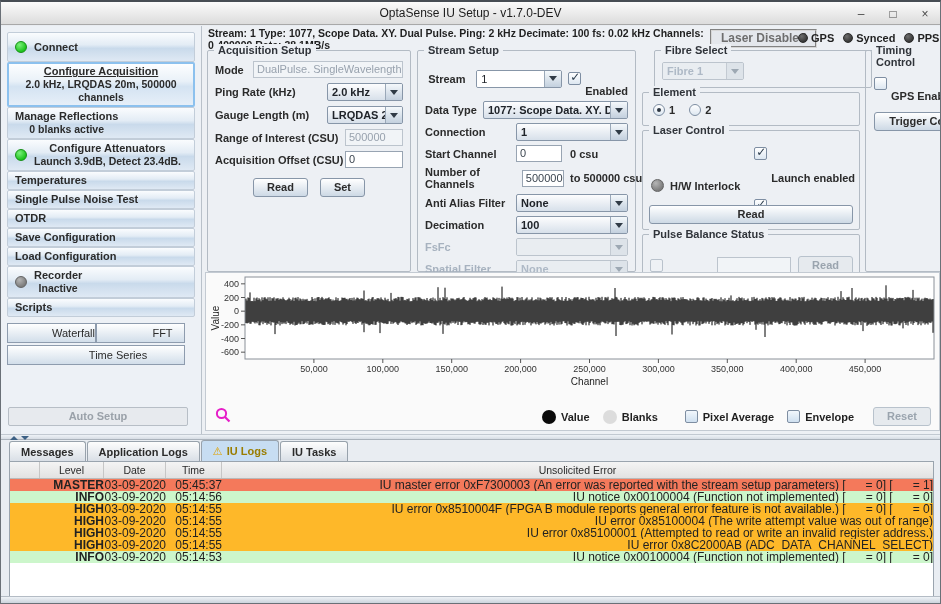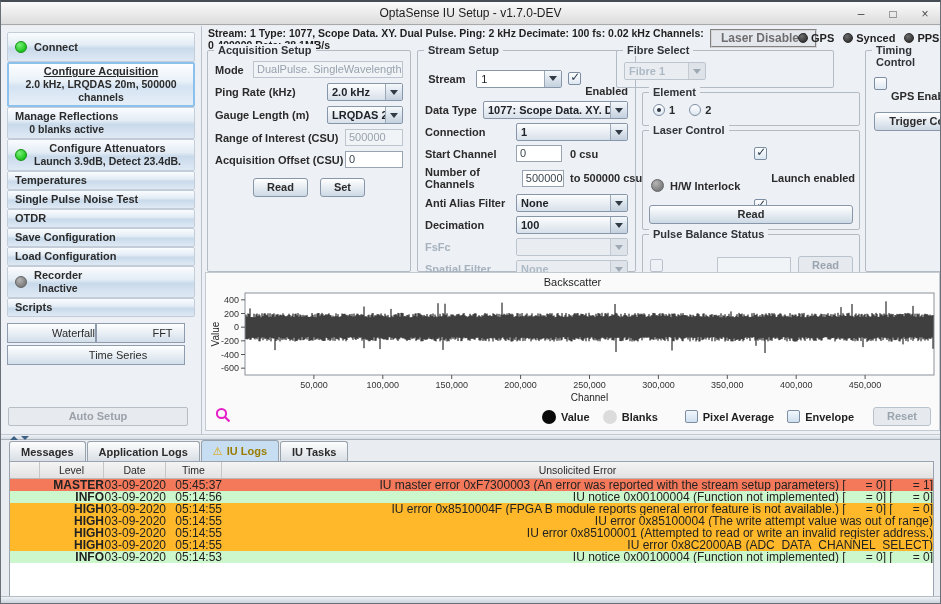--- a/index.html
+++ b/index.html
@@ -365,21 +365,21 @@
           <span class="cval">None</span>
           <span class="carrow"></span>
         </span>
       </div>
       <div class="btnrow" style="margin-top:4px">
         <span class="btn">Read</span>
         <span class="btn">Set</span>
       </div>
     </div>
 
-    <div class="group" style="left:414px;top:24px;width:218px;height:38px;">
+    <div class="group" style="left:452px;top:24px;width:218px;height:38px;">
       <span class="gtitle">Fibre Select</span>
       <span class="combo dis" style="width:82px;margin:11px 0 0 7px">
         <span class="cval">Fibre 1</span>
         <span class="carrow"></span>
       </span>
     </div>
 
     <div class="group" style="left:440px;top:66px;width:218px;height:34px;">
       <span class="gtitle">Element</span>
       <div id="element-radios" style="margin:11px 0 0 10px;display:flex">
@@ -426,21 +426,20 @@
     <div class="group" style="left:663px;top:24px;width:90px;height:222px;">
       <span class="gtitle">Timing Control</span>
       <div style="display:flex;align-items:center;margin:14px 0 0 8px;white-space:nowrap">
         <span class="cb"></span>
         <span class="cblabel">GPS Enabled</span>
       </div>
       <span class="btn" style="margin:10px 0 0 8px;width:110px;white-space:nowrap">Trigger Control</span>
     </div>
 
     <div id="chart-panel">
-      <div id="chart-title">Backscatter</div>
       <svg id="chart-svg" width="729" height="114">
           <rect x="36" y="4" width="689" height="82" fill="#ffffff" stroke="#8a9098" stroke-width="1"></rect>
           <line x1="32" y1="10.833333333333332" x2="36" y2="10.833333333333332" stroke="#555" stroke-width="1"></line>
           <text x="30" y="13.833333333333332" text-anchor="end" font-size="9" fill="#333" font-family="&quot;Liberation Sans&quot;,&quot;DejaVu Sans&quot;,sans-serif">400</text>
           <line x1="32" y1="24.5" x2="36" y2="24.5" stroke="#555" stroke-width="1"></line>
           <text x="30" y="27.5" text-anchor="end" font-size="9" fill="#333" font-family="&quot;Liberation Sans&quot;,&quot;DejaVu Sans&quot;,sans-serif">200</text>
           <line x1="32" y1="38.16666666666667" x2="36" y2="38.16666666666667" stroke="#555" stroke-width="1"></line>
           <text x="30" y="41.16666666666667" text-anchor="end" font-size="9" fill="#333" font-family="&quot;Liberation Sans&quot;,&quot;DejaVu Sans&quot;,sans-serif">0</text>
           <line x1="32" y1="51.833333333333336" x2="36" y2="51.833333333333336" stroke="#555" stroke-width="1"></line>
           <text x="30" y="54.833333333333336" text-anchor="end" font-size="9" fill="#333" font-family="&quot;Liberation Sans&quot;,&quot;DejaVu Sans&quot;,sans-serif">-200</text>

